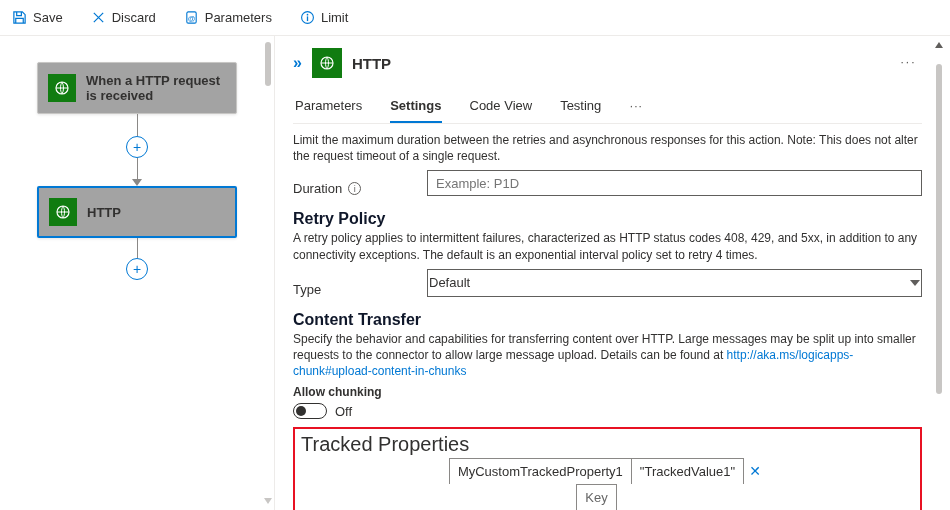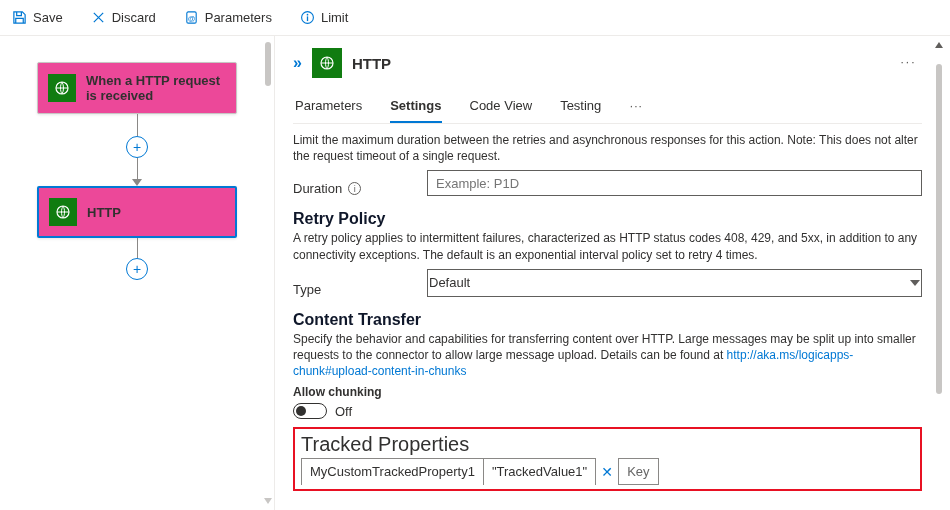--- a/index.html
+++ b/index.html
@@ -11,21 +11,21 @@
     .toolbar-btn .i { color:#0078d4; display:flex; align-items:center; justify-content:center;}
     
     .main { display:flex; height: calc(510px - 36px); }
     
     
     .left { width: 275px; border-right: 1px solid #edebe9; position:relative; padding: 26px 22px 10px 22px;}
     .scrollcol-left { position:absolute; right:3px; top:6px; height:calc(100% - 12px); width:6px; display:flex; flex-direction:column; align-items:center;}
     .scrollcol-left .thumb { width:6px; height:44px; background:#c8c6c4; border-radius:3px; margin-top:0;}
     .scrollcol-left .arrow { width:0;height:0;border-left:4px solid transparent;border-right:4px solid transparent;border-top:6px solid #c8c6c4; position:absolute; bottom:0;}
     
-    .card { width: 200px; background:#ec4899; border:1px solid #c7c6c4; border-radius:2px; box-shadow: 0 1px 3px rgba(0,0,0,.1); display:flex; align-items:center; gap:10px; padding:10px 10px; }
+    .card { width: 200px; background:#a3a3a3; border:1px solid #c7c6c4; border-radius:2px; box-shadow: 0 1px 3px rgba(0,0,0,.1); display:flex; align-items:center; gap:10px; padding:10px 10px; }
     .card.sel { border:2px solid #0078d4;}
     .card .ico { width:28px;height:28px; background:#107c10; display:flex;align-items:center;justify-content:center; color:#fff; font-size:14px; flex-shrink:0;}
     .card .ttl { font-weight:600; font-size:13px; }
     
     .conn { display:flex; flex-direction:column; align-items:center; }
     .conn .vline { width:1px; height:22px; background:#8a8886;}
     .conn .plus { width:22px;height:22px; border:1px solid #0078d4; border-radius:50%; display:flex;align-items:center;justify-content:center; color:#0078d4; font-size:14px; background:#fff; cursor:pointer;}
     .conn .arrowdown { width:0;height:0;border-left:5px solid transparent;border-right:5px solid transparent;border-top:7px solid #8a8886; margin-top:-1px;}
     .center-col { display:flex; flex-direction:column; align-items:center;}
     
@@ -58,21 +58,21 @@
     .h4 { font-size:16px; color:#0f172a; margin-top:4px; margin-bottom:2px; font-weight:700;}
     .link { color:#0078d4; text-decoration:none;}
     .bold { font-weight:600; font-size:12px; display:block; margin-top:6px; margin-bottom:4px;}
     
     .toggle { display:flex; align-items:center; gap:8px;}
     .toggle .track { width:34px; height:16px; border:1px solid #323130; border-radius:10px; position:relative; background:#fff;}
     .toggle .knob { width:10px;height:10px; border-radius:50%; background:#323130; position:absolute; top:2px; left:2px;}
     
     .redbox { border:2.5px solid #e81123; padding:4px 6px 4px 6px; margin-top:8px;}
     .tracked .t-head { font-size:20px; margin-bottom:2px;}
-    .tktable { width:100%; display:flex; flex-direction:row;}
+    .tktable { width:100%; display:flex; flex-direction:column;align-items:center;}
     .tkrow { display:flex; align-items:stretch;}
     .tkcell { border:1px solid #8a8886; padding:5px 8px; font-size:13px; flex:1;}
     .tkrow.first .tkcell { border-bottom:none;}
     .tkclose { width:22px; display:flex; align-items:center; justify-content:center; color:#0078d4; font-size:14px;}
   </style>
 </head>
 <body>
 
 <div class="toolbar">
   <div class="toolbar-btn">

